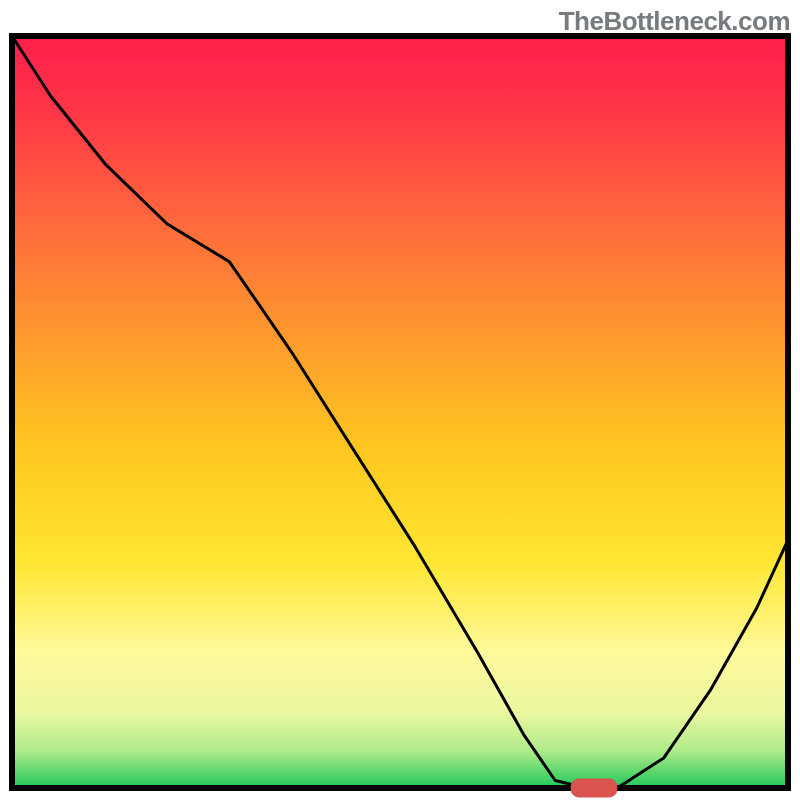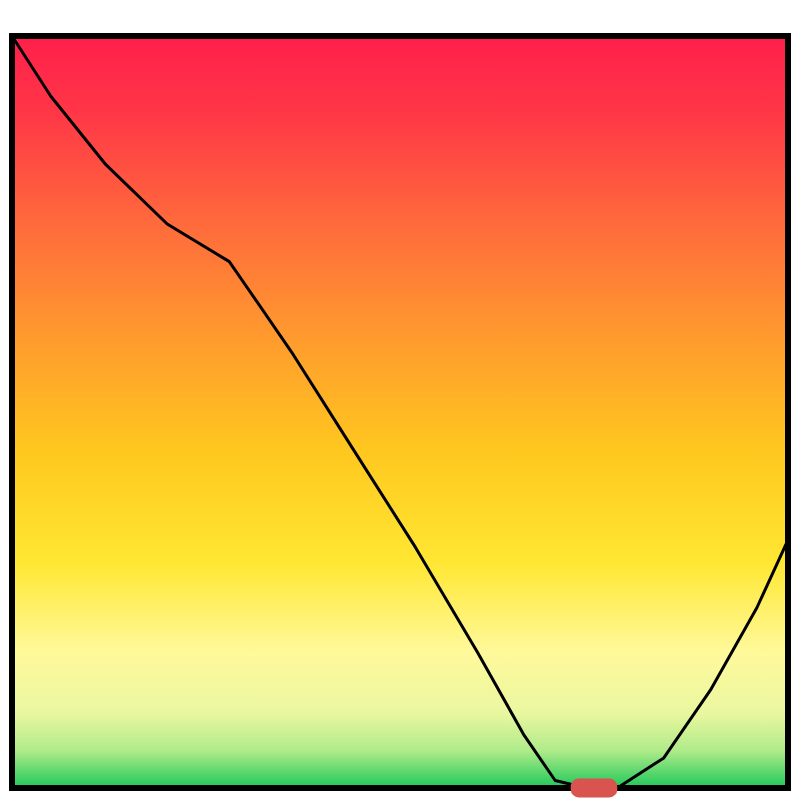--- a/index.html
+++ b/index.html
@@ -26,20 +26,21 @@
   }
   svg {
     display: block;
   }
 </style>
 </head>
 <body>
 
 <div class="frame">
 
+  <div class="watermark">TheBottleneck.com</div>
 
   <svg id="chart-svg" width="800" height="800" viewBox="0 0 800 800">
     <defs>
       <linearGradient id="bg-grad" x1="0" y1="0" x2="0" y2="1">
           <stop offset="0%" stop-color="#ff1f4b"></stop>
           <stop offset="10%" stop-color="#ff3647"></stop>
           <stop offset="25%" stop-color="#ff6a3c"></stop>
           <stop offset="40%" stop-color="#ff9a2e"></stop>
           <stop offset="55.00000000000001%" stop-color="#ffc71f"></stop>
           <stop offset="70%" stop-color="#ffe733"></stop>

